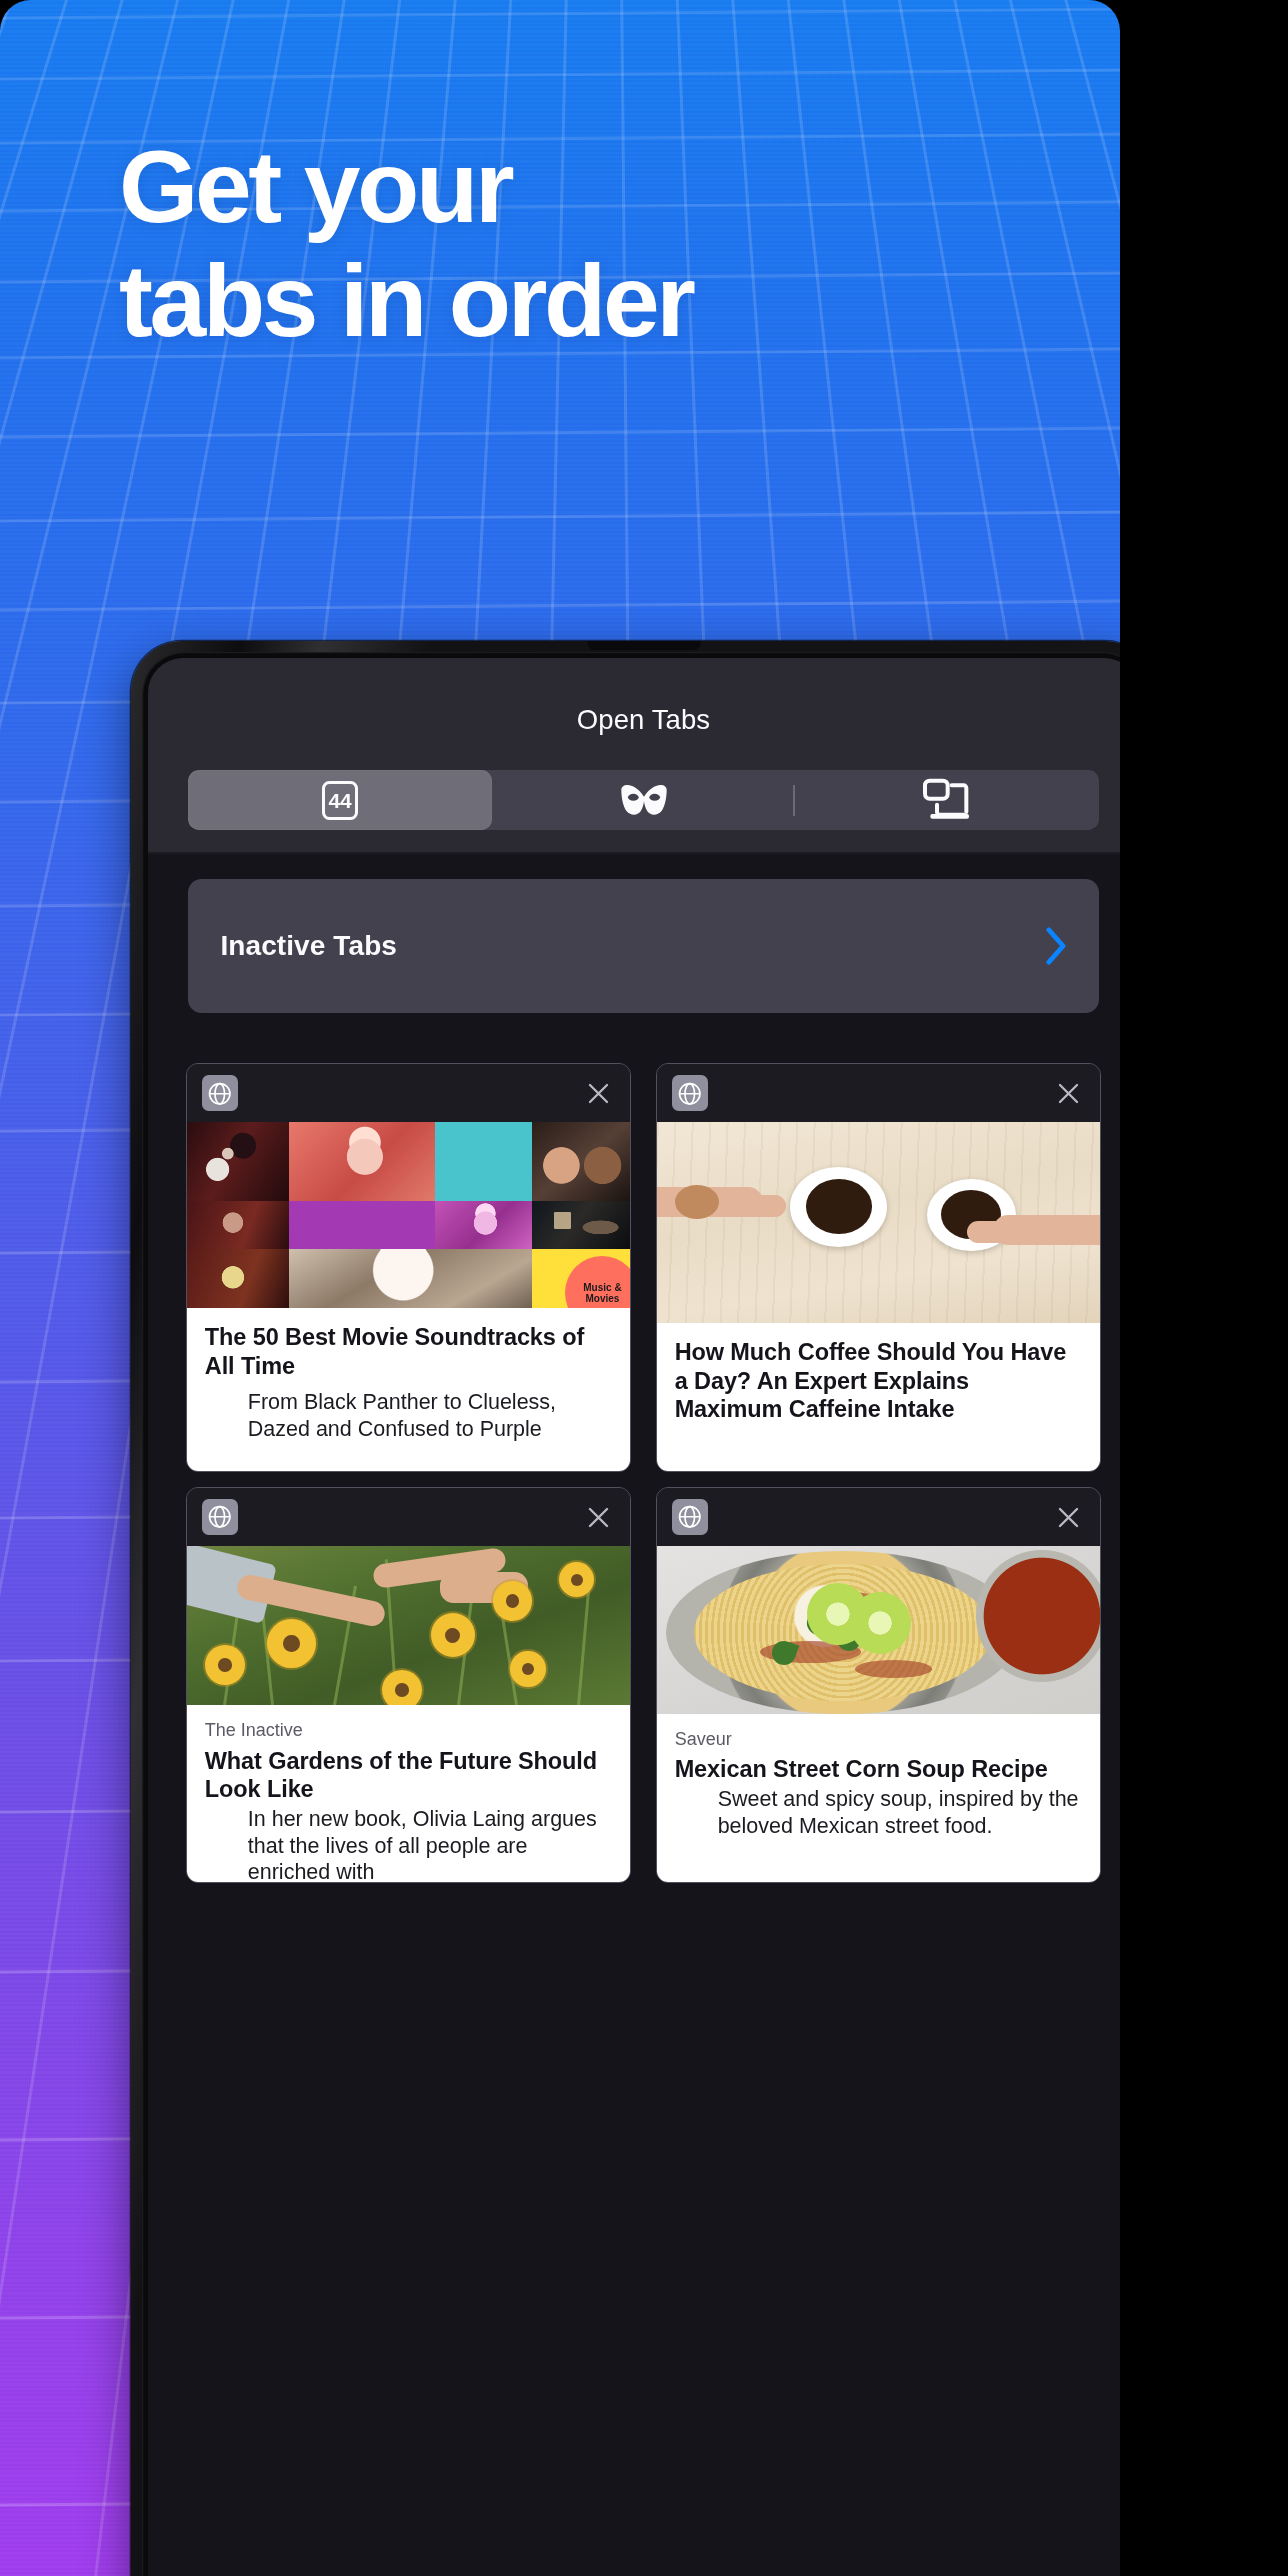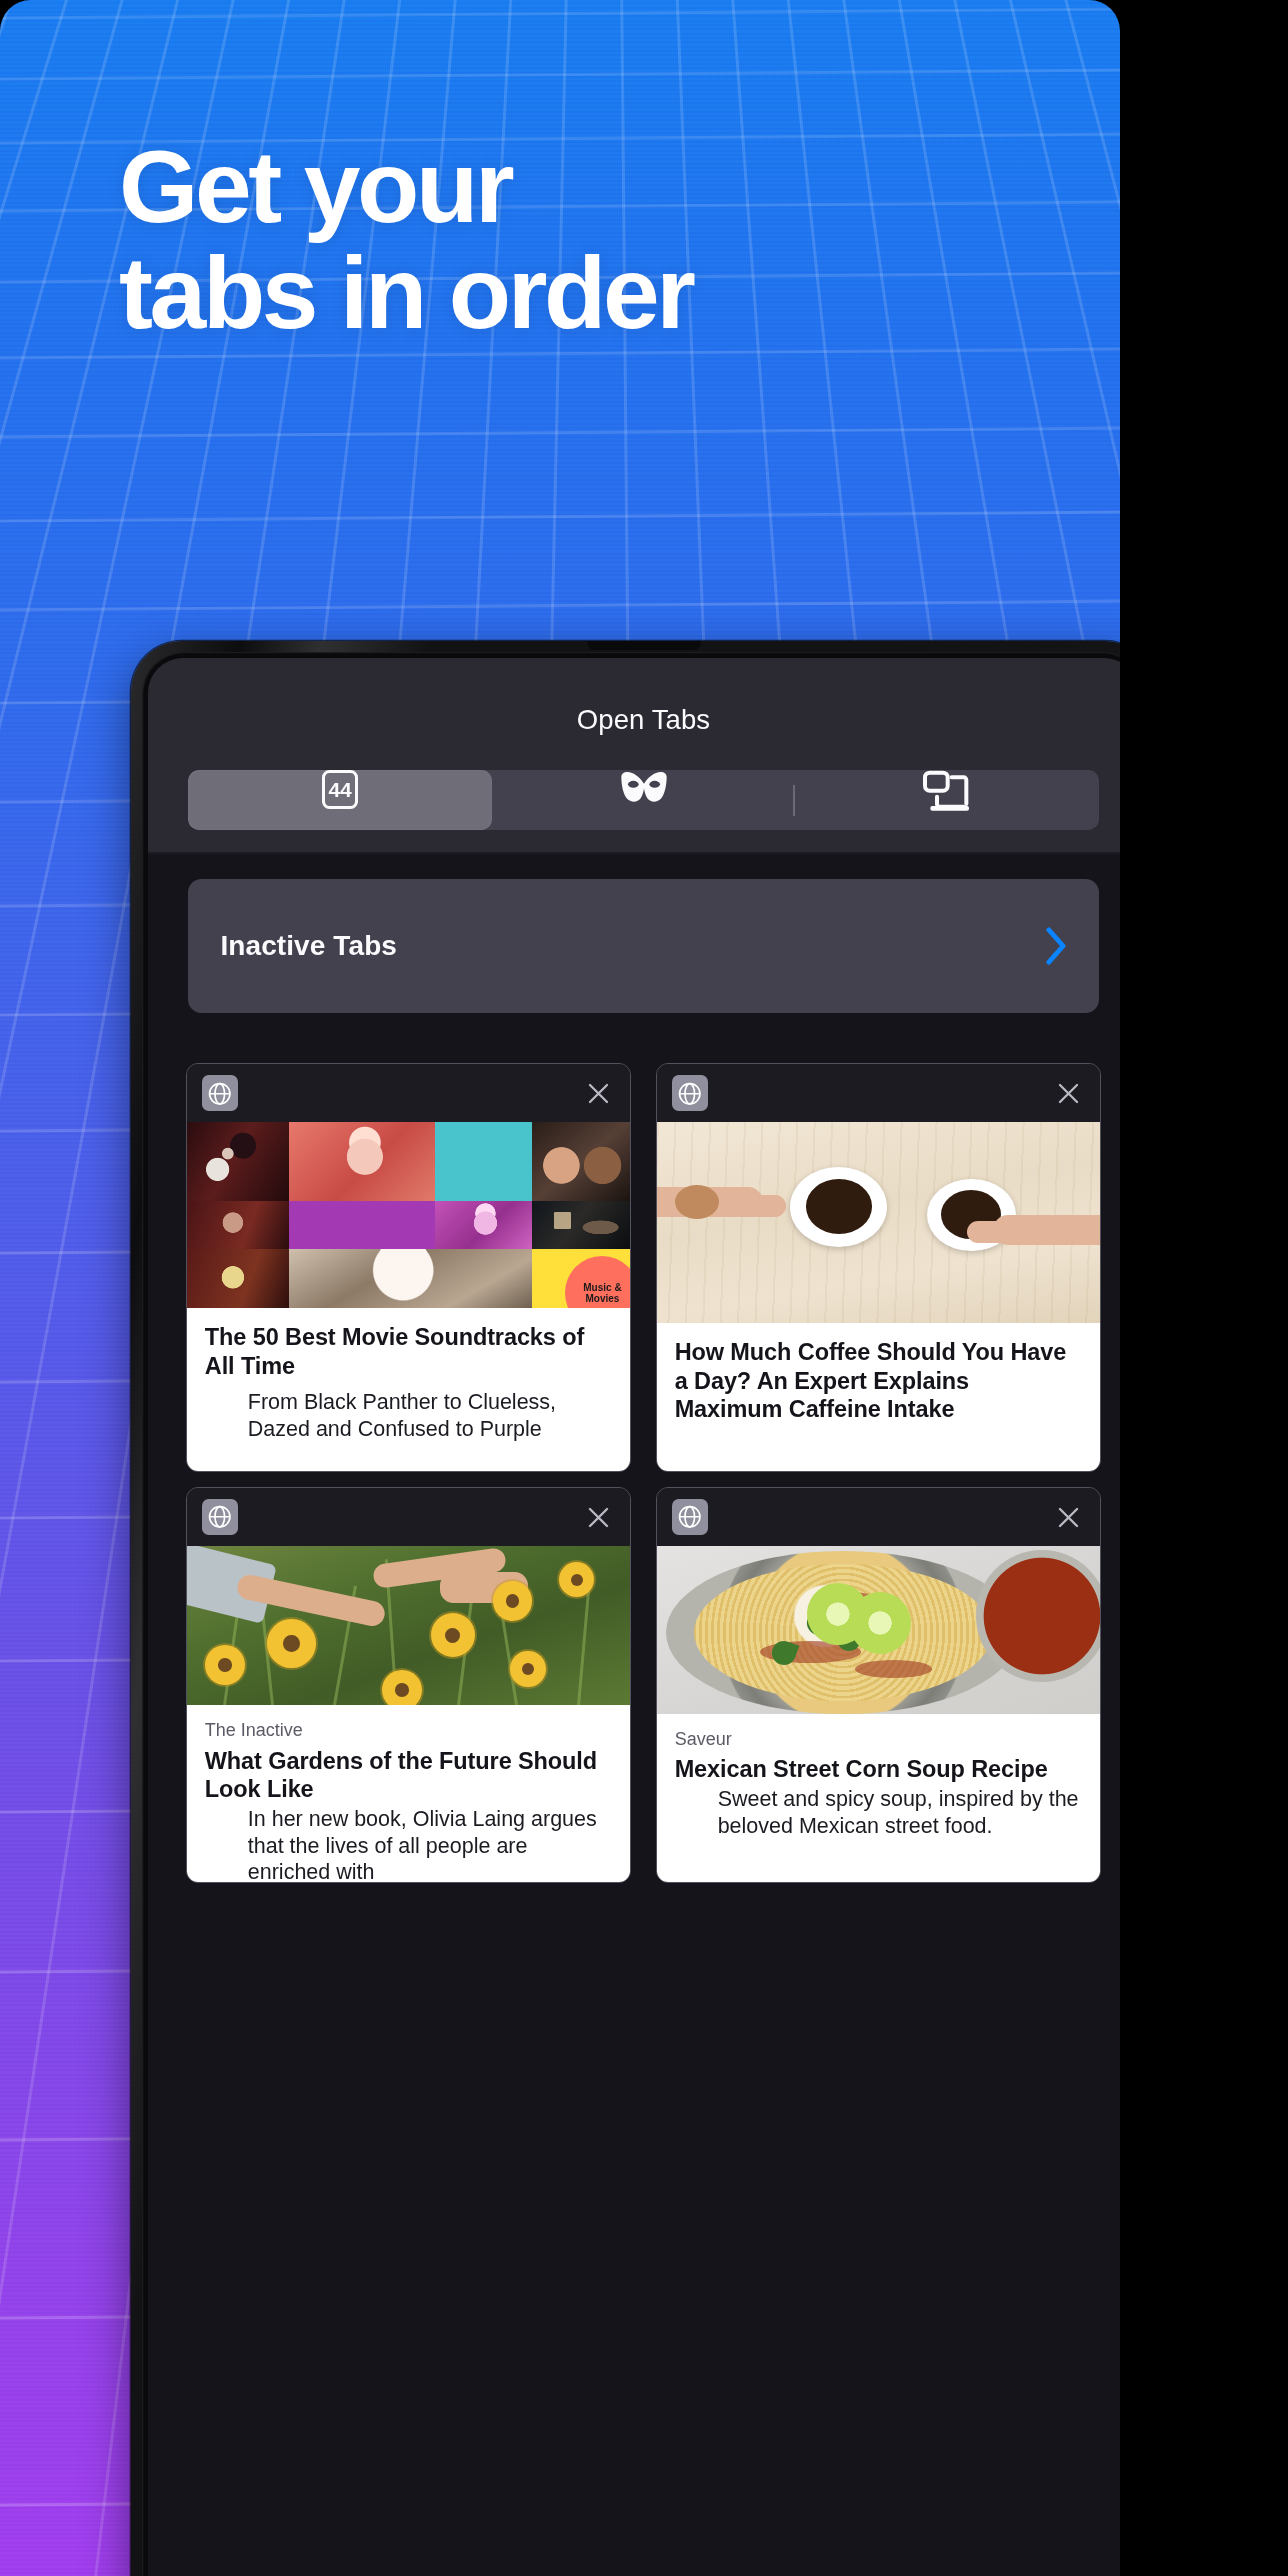--- a/index.html
+++ b/index.html
@@ -86,21 +86,21 @@
     left: 119px;
     top: 134px;
     width: 1073px;
     color: #ffffff;
     font-weight: 700;
     font-size: 102px;
     line-height: 1.04;
     letter-spacing: -3.4px;
     text-shadow: 0 1.3px 16px rgba(0,0,0,.10);
   }
-  .headline .l2 { display: block; }
+  .headline .l2 { display: block; margin-top: 8px; }
 
   
   .phone {
     position: absolute;
     left: 131px;
     top: 641px;
     width: 1025px;
     height: 1945px;
     border-radius: 51px 51px 0 0;
     background: linear-gradient(100deg,#2a2a2c 0%,#0d0d0f 8%,#303033 14%,#121214 22%,#141416 78%,#2e2e31 88%,#0e0e10 95%,#232326 100%);
@@ -161,20 +161,21 @@
     background: #42414d;
     border-radius: 10.7px;
     display: flex;
     align-items: center;
     overflow: hidden;
   }
   .seg {
     flex: 1 1 0;
     height: 100%;
     display: flex;
+    align-items: center;
     justify-content: center;
     position: relative;
   }
   .seg.selected {
     background: #6e6d78;
     border-radius: 10.7px;
     box-shadow: inset 0 0 0 0.7px rgba(255,255,255,.05);
   }
   .seg-divider {
     position: absolute;

